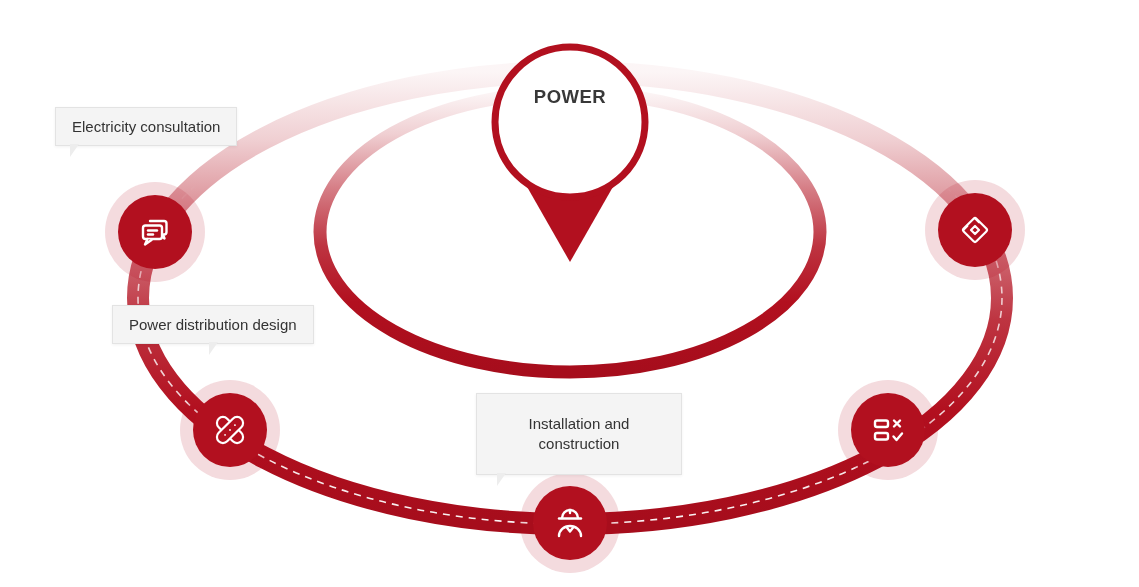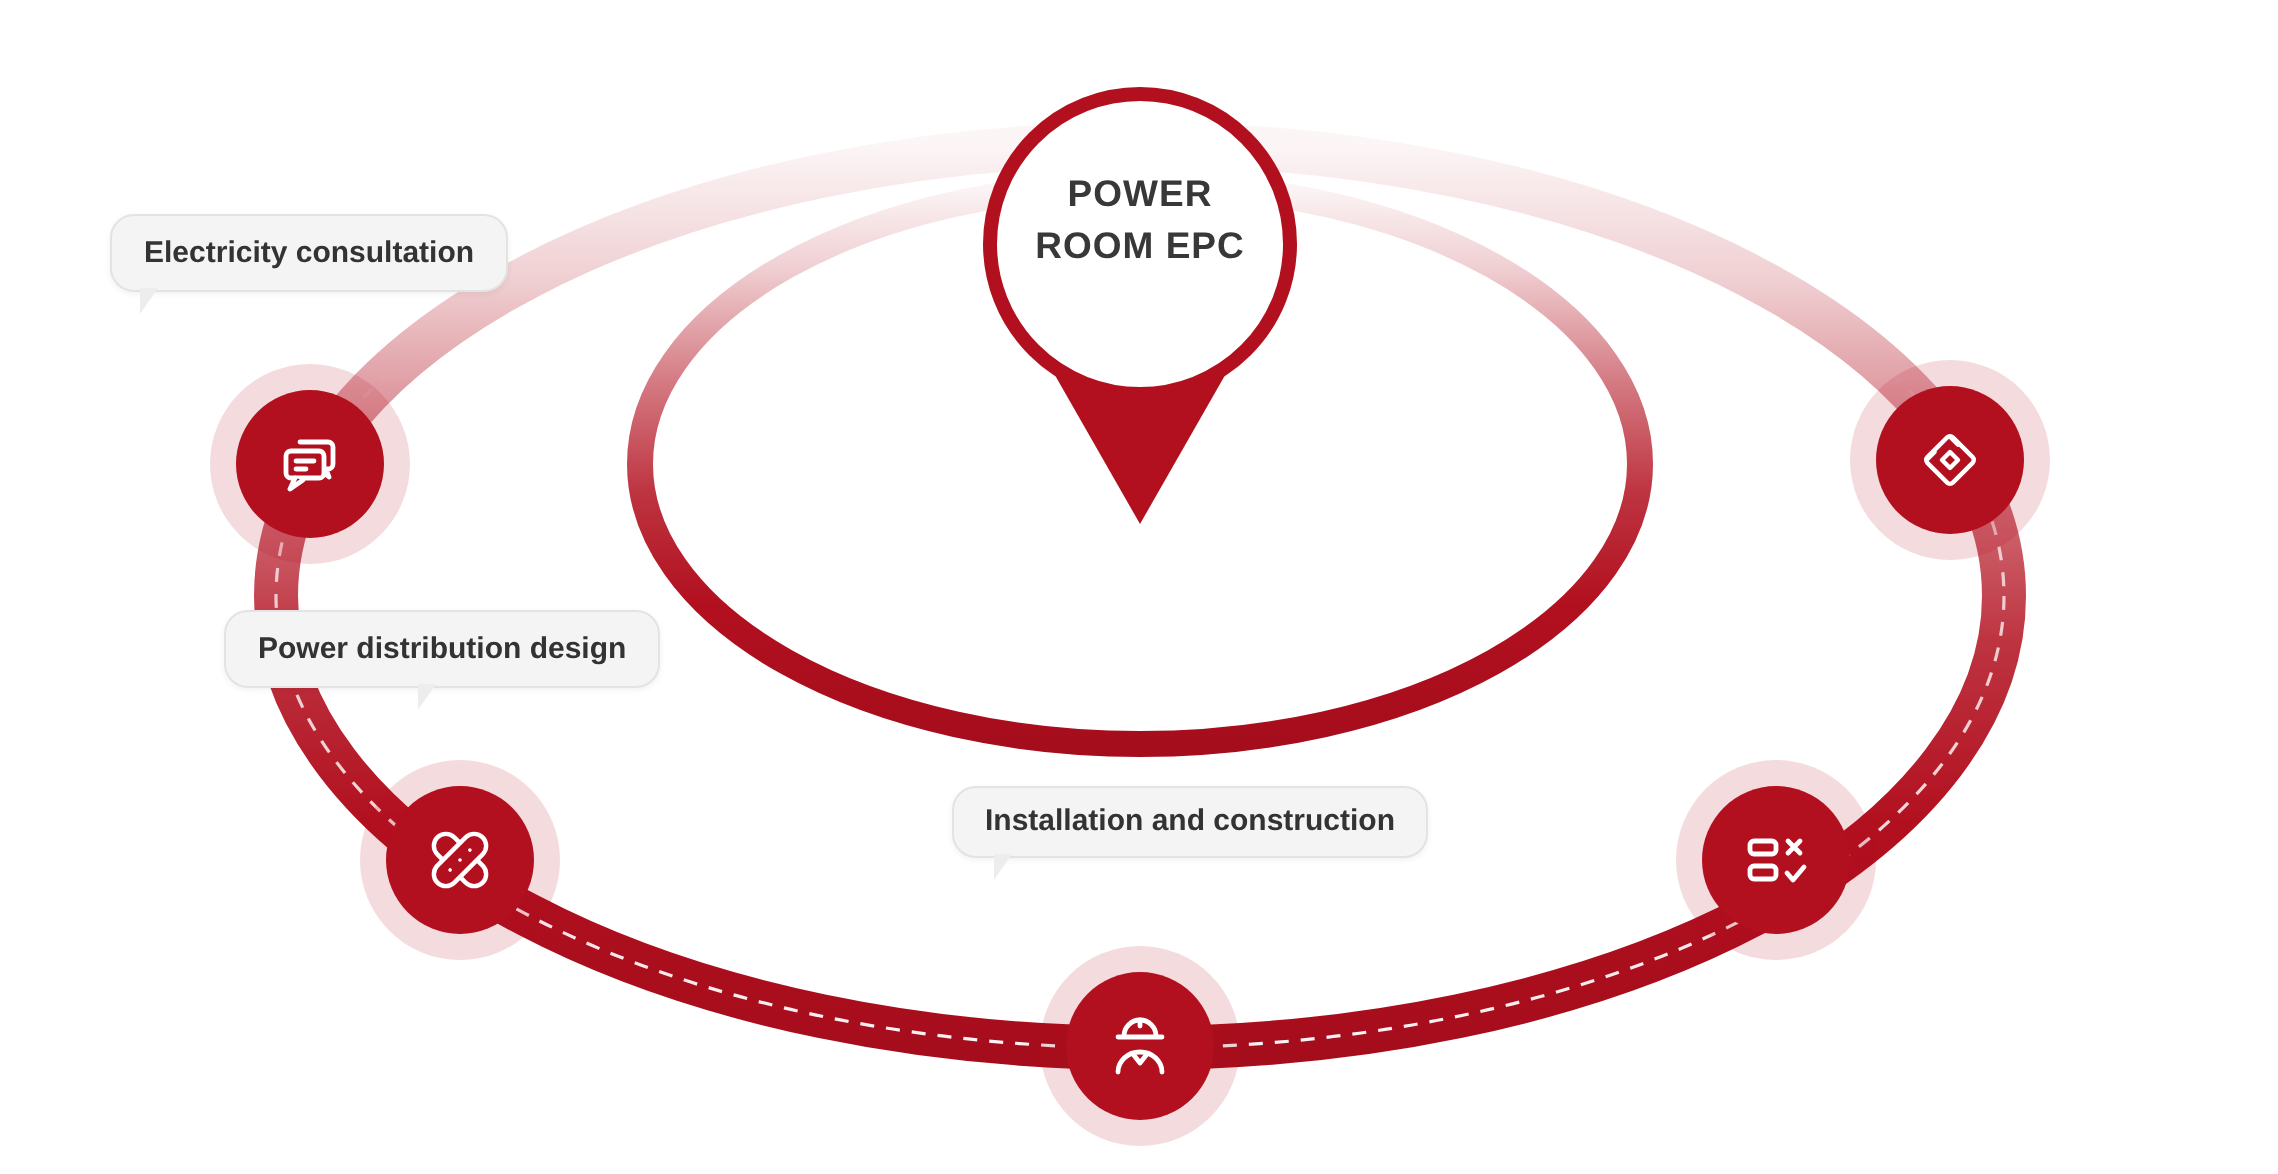--- a/index.html
+++ b/index.html
@@ -45,42 +45,41 @@
     background: #b2101f;
     display: flex; align-items: center; justify-content: center;
   }
 
   
   .label {
     position: absolute;
     z-index: 5;
     background: #f4f4f4;
     border: 1px solid #e3e3e3;
-    border-radius: 12px;
+    border-radius: 0;
     padding: 10px 16px;
     font-size: 15px;
     color: #333333;
     white-space: nowrap;
     box-shadow: 0 1px 3px rgba(0,0,0,0.06);
-    font-weight: bold;
   }
   .label::after {
     content: "";
     position: absolute;
     bottom: -12px;
     left: var(--tx, 16px);
     width: 0; height: 0;
     border-top: 13px solid #ededed;
     border-right: 9px solid transparent;
   }
   .label.two-line {
     white-space: normal;
-    width: 238px;
+    width: 206px;
     text-align: center;
-    padding: 7px 10px;
+    padding: 20px 10px;
     line-height: 20px;
   }
 </style>
 </head>
 <body>
 
 <div class="stage">
 
   <svg class="ring-svg" width="1139" height="587" viewBox="0 0 1139 587">
     <defs>
@@ -103,21 +102,20 @@
     <ellipse cx="570" cy="298" rx="432" ry="226" fill="none" stroke="url(#ringGrad)" stroke-width="22"></ellipse>
     <ellipse cx="570" cy="232" rx="250" ry="140" fill="none" stroke="url(#ringGrad)" stroke-width="13"></ellipse>
     <ellipse cx="570" cy="298" rx="432" ry="226" fill="none" stroke="url(#dashGrad)" stroke-width="1.6" stroke-dasharray="7 6"></ellipse>
 
     <path d="M522 178 L618 178 L570 262 Z" fill="#b2101f"></path>
     <circle cx="570" cy="122" r="75" fill="#ffffff" stroke="#b2101f" stroke-width="7"></circle>
   </svg>
 
   <div class="center-title">
     <div>POWER</div>
-    <div>ROOM EPC</div>
   </div>
 
   <div class="node" style="left:105px; top:182px">
     <div class="halo"></div>
     <div class="circle">
       <svg width="40" height="40" viewBox="0 0 40 40">
         <g fill="none" stroke="#ffffff" stroke-width="2.4" stroke-linecap="round" stroke-linejoin="round">
           <path d="M15 9 h14 a2.5 2.5 0 0 1 2.5 2.5 v8.5 a2.5 2.5 0 0 1 -2.5 2.5 h-1 l1.5 4 -5 -4"></path>
           <rect x="8" y="13.5" width="19" height="13.5" rx="2.5" fill="#b2101f"></rect>
           <path d="M12.5 27 l-2.5 5.5 6.5 -4.5" fill="#b2101f"></path>

